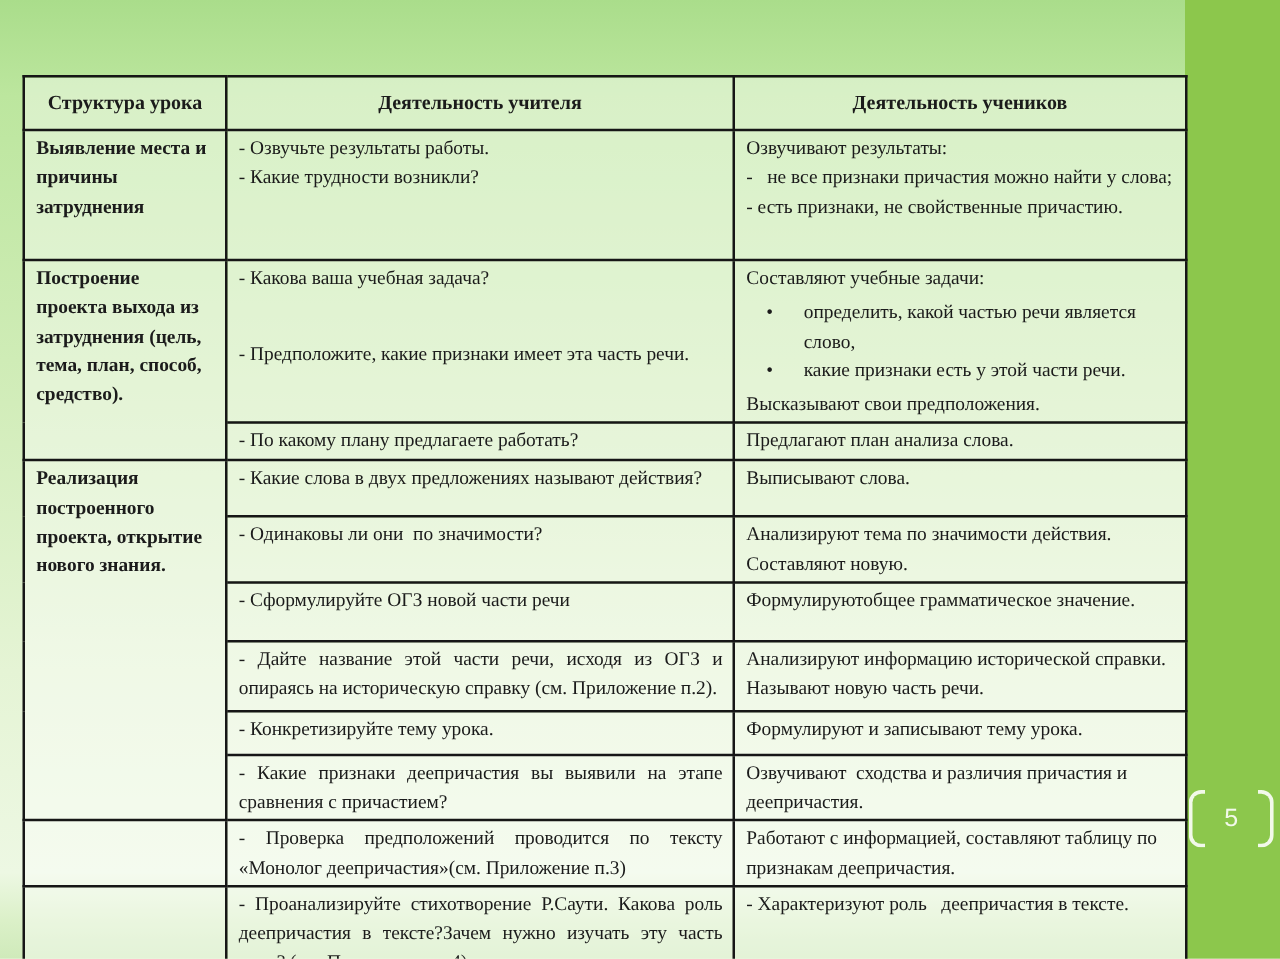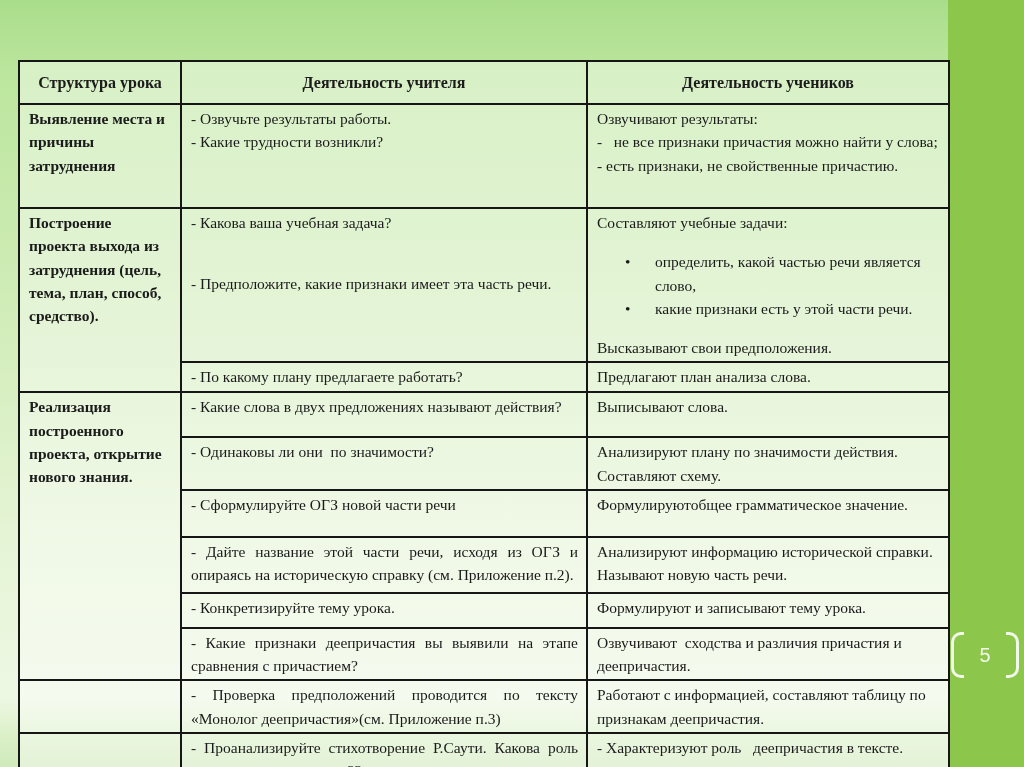--- a/index.html
+++ b/index.html
@@ -33,21 +33,21 @@
   }
   table.lesson-table th{
     font-size:16px;font-weight:bold;text-align:center;vertical-align:middle;
     padding:4px 4px;
   }
   td p{margin:0;}
   .stage{padding-top:4px;font-weight:bold;}
   .just{text-align:justify;}
   .hang{padding-left:22px;text-indent:-22px;}
   .gap-top{margin-top:38px !important;}
-  ul.blist{margin:16px;padding:0 0 0 12px;list-style:none;}
+  ul.blist{margin:4px;padding:0 0 0 12px;list-style:none;}
   ul.blist li{position:relative;padding-left:30px;}
   ul.blist li::before{content:"\2022";position:absolute;left:0;top:0;}
   .page-num{
     position:absolute;left:951px;top:628px;width:68px;height:54px;
     display:flex;align-items:center;justify-content:space-between;
   }
   .page-num .br{
     width:13px;height:46px;box-sizing:border-box;
     border:3px solid #f2f9ea;
   }
@@ -123,22 +123,22 @@
       <td>
         <p>Выписывают слова.</p>
       </td>
     </tr>
 
     <tr style="height:49px">
       <td>
         <p>- Одинаковы ли они&nbsp; по значимости?</p>
       </td>
       <td>
-        <p>Анализируют плану по значимости действия.</p>
-        <p>Составляют схему.</p>
+        <p>Анализируют тема по значимости действия.</p>
+        <p>Составляют новую.</p>
       </td>
     </tr>
 
     <tr style="height:47px">
       <td>
         <p>- Сформулируйте ОГЗ новой части речи</p>
       </td>
       <td>
         <p>Формулируютобщее грамматическое значение.</p>
       </td>

